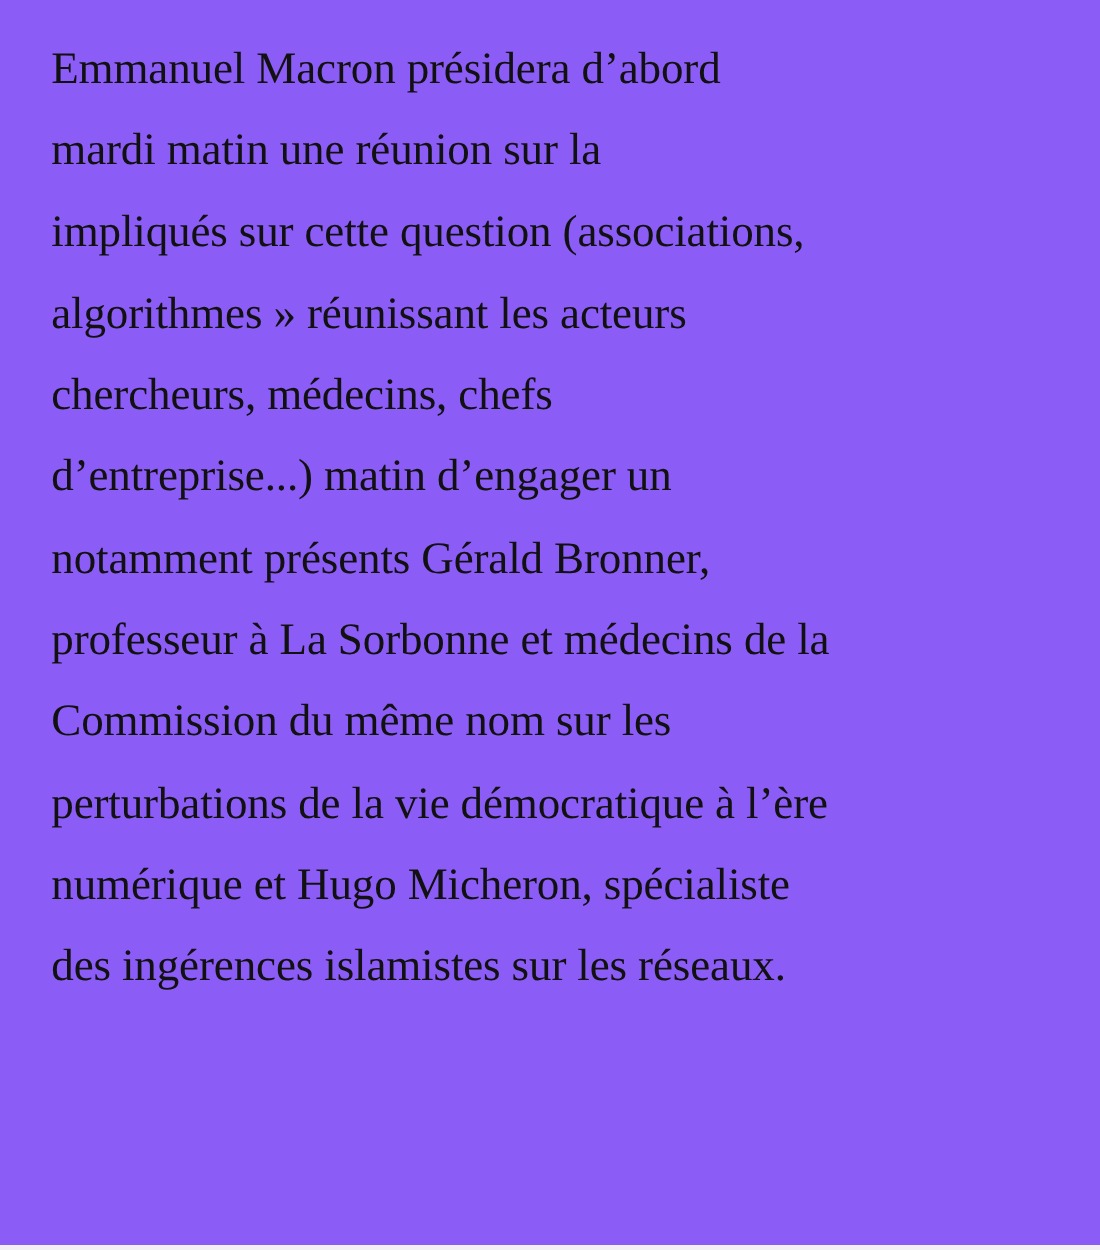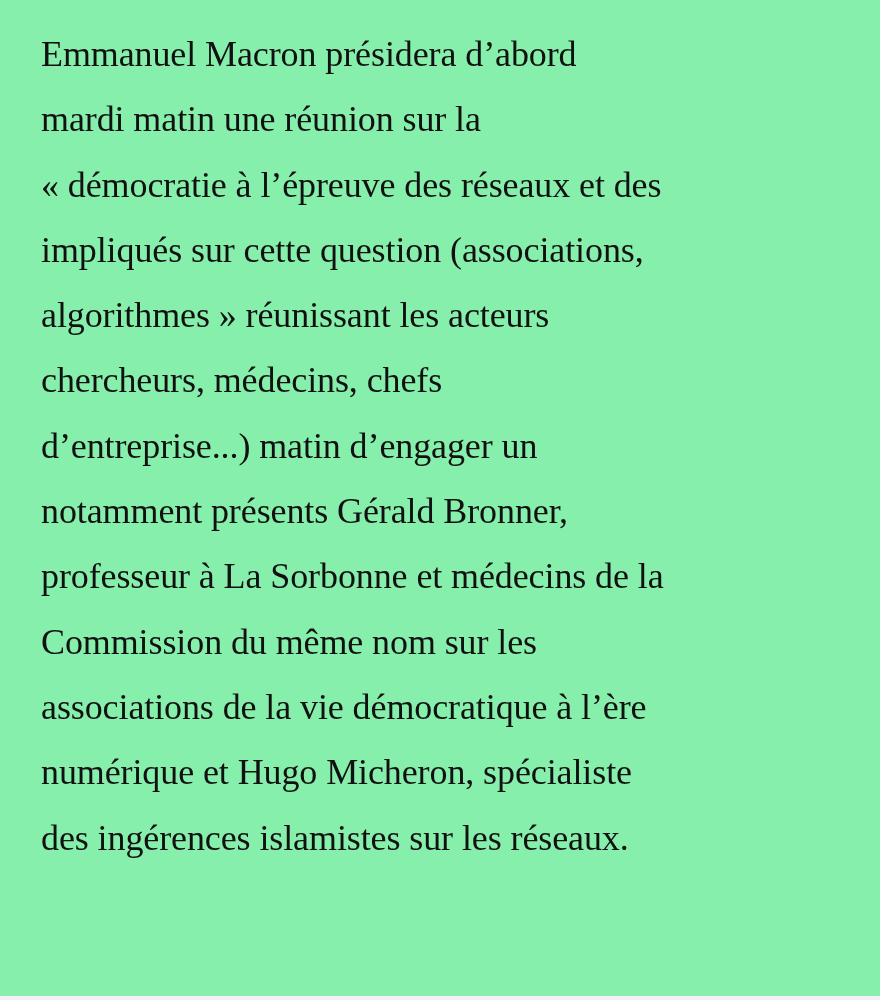--- a/index.html
+++ b/index.html
@@ -7,21 +7,21 @@
       padding: 0;
       width: 880px;
       height: 1000px;
       background: #fdfdfb;
       overflow: hidden;
     }
     .page {
       position: relative;
       width: 880px;
       height: 996px;
-      background: #86efac;
+      background: #8b5cf6;
     }
     .article-body {
       position: absolute;
       left: 41px;
       top: 22px;
       width: 820px;
       margin: 0;
       color: #111111;
       font-family: "Liberation Serif", "DejaVu Serif", serif;
       font-size: 36px;
@@ -41,26 +41,25 @@
       background: #f2f2f5;
     }
   </style>
 </head>
 <body>
 
 <div class="page">
   <p class="article-body">
     <span class="line">Emmanuel Macron présidera d’abord</span>
     <span class="line">mardi matin une réunion sur la</span>
-    <span class="line">« démocratie à l’épreuve des réseaux et des</span>
     <span class="line">impliqués sur cette question (associations,</span>
     <span class="line">algorithmes » réunissant les acteurs</span>
     <span class="line">chercheurs, médecins, chefs</span>
     <span class="line">d’entreprise...) matin d’engager un</span>
     <span class="line">notamment présents Gérald Bronner,</span>
     <span class="line">professeur à La Sorbonne et médecins de la</span>
     <span class="line">Commission du même nom sur les</span>
-    <span class="line">associations de la vie démocratique à l’ère</span>
+    <span class="line">perturbations de la vie démocratique à l’ère</span>
     <span class="line">numérique et Hugo Micheron, spécialiste</span>
     <span class="line">des ingérences islamistes sur les réseaux.</span>
   </p>
 </div>
 <div class="bottom-rule"></div>
 
 </body></html>

